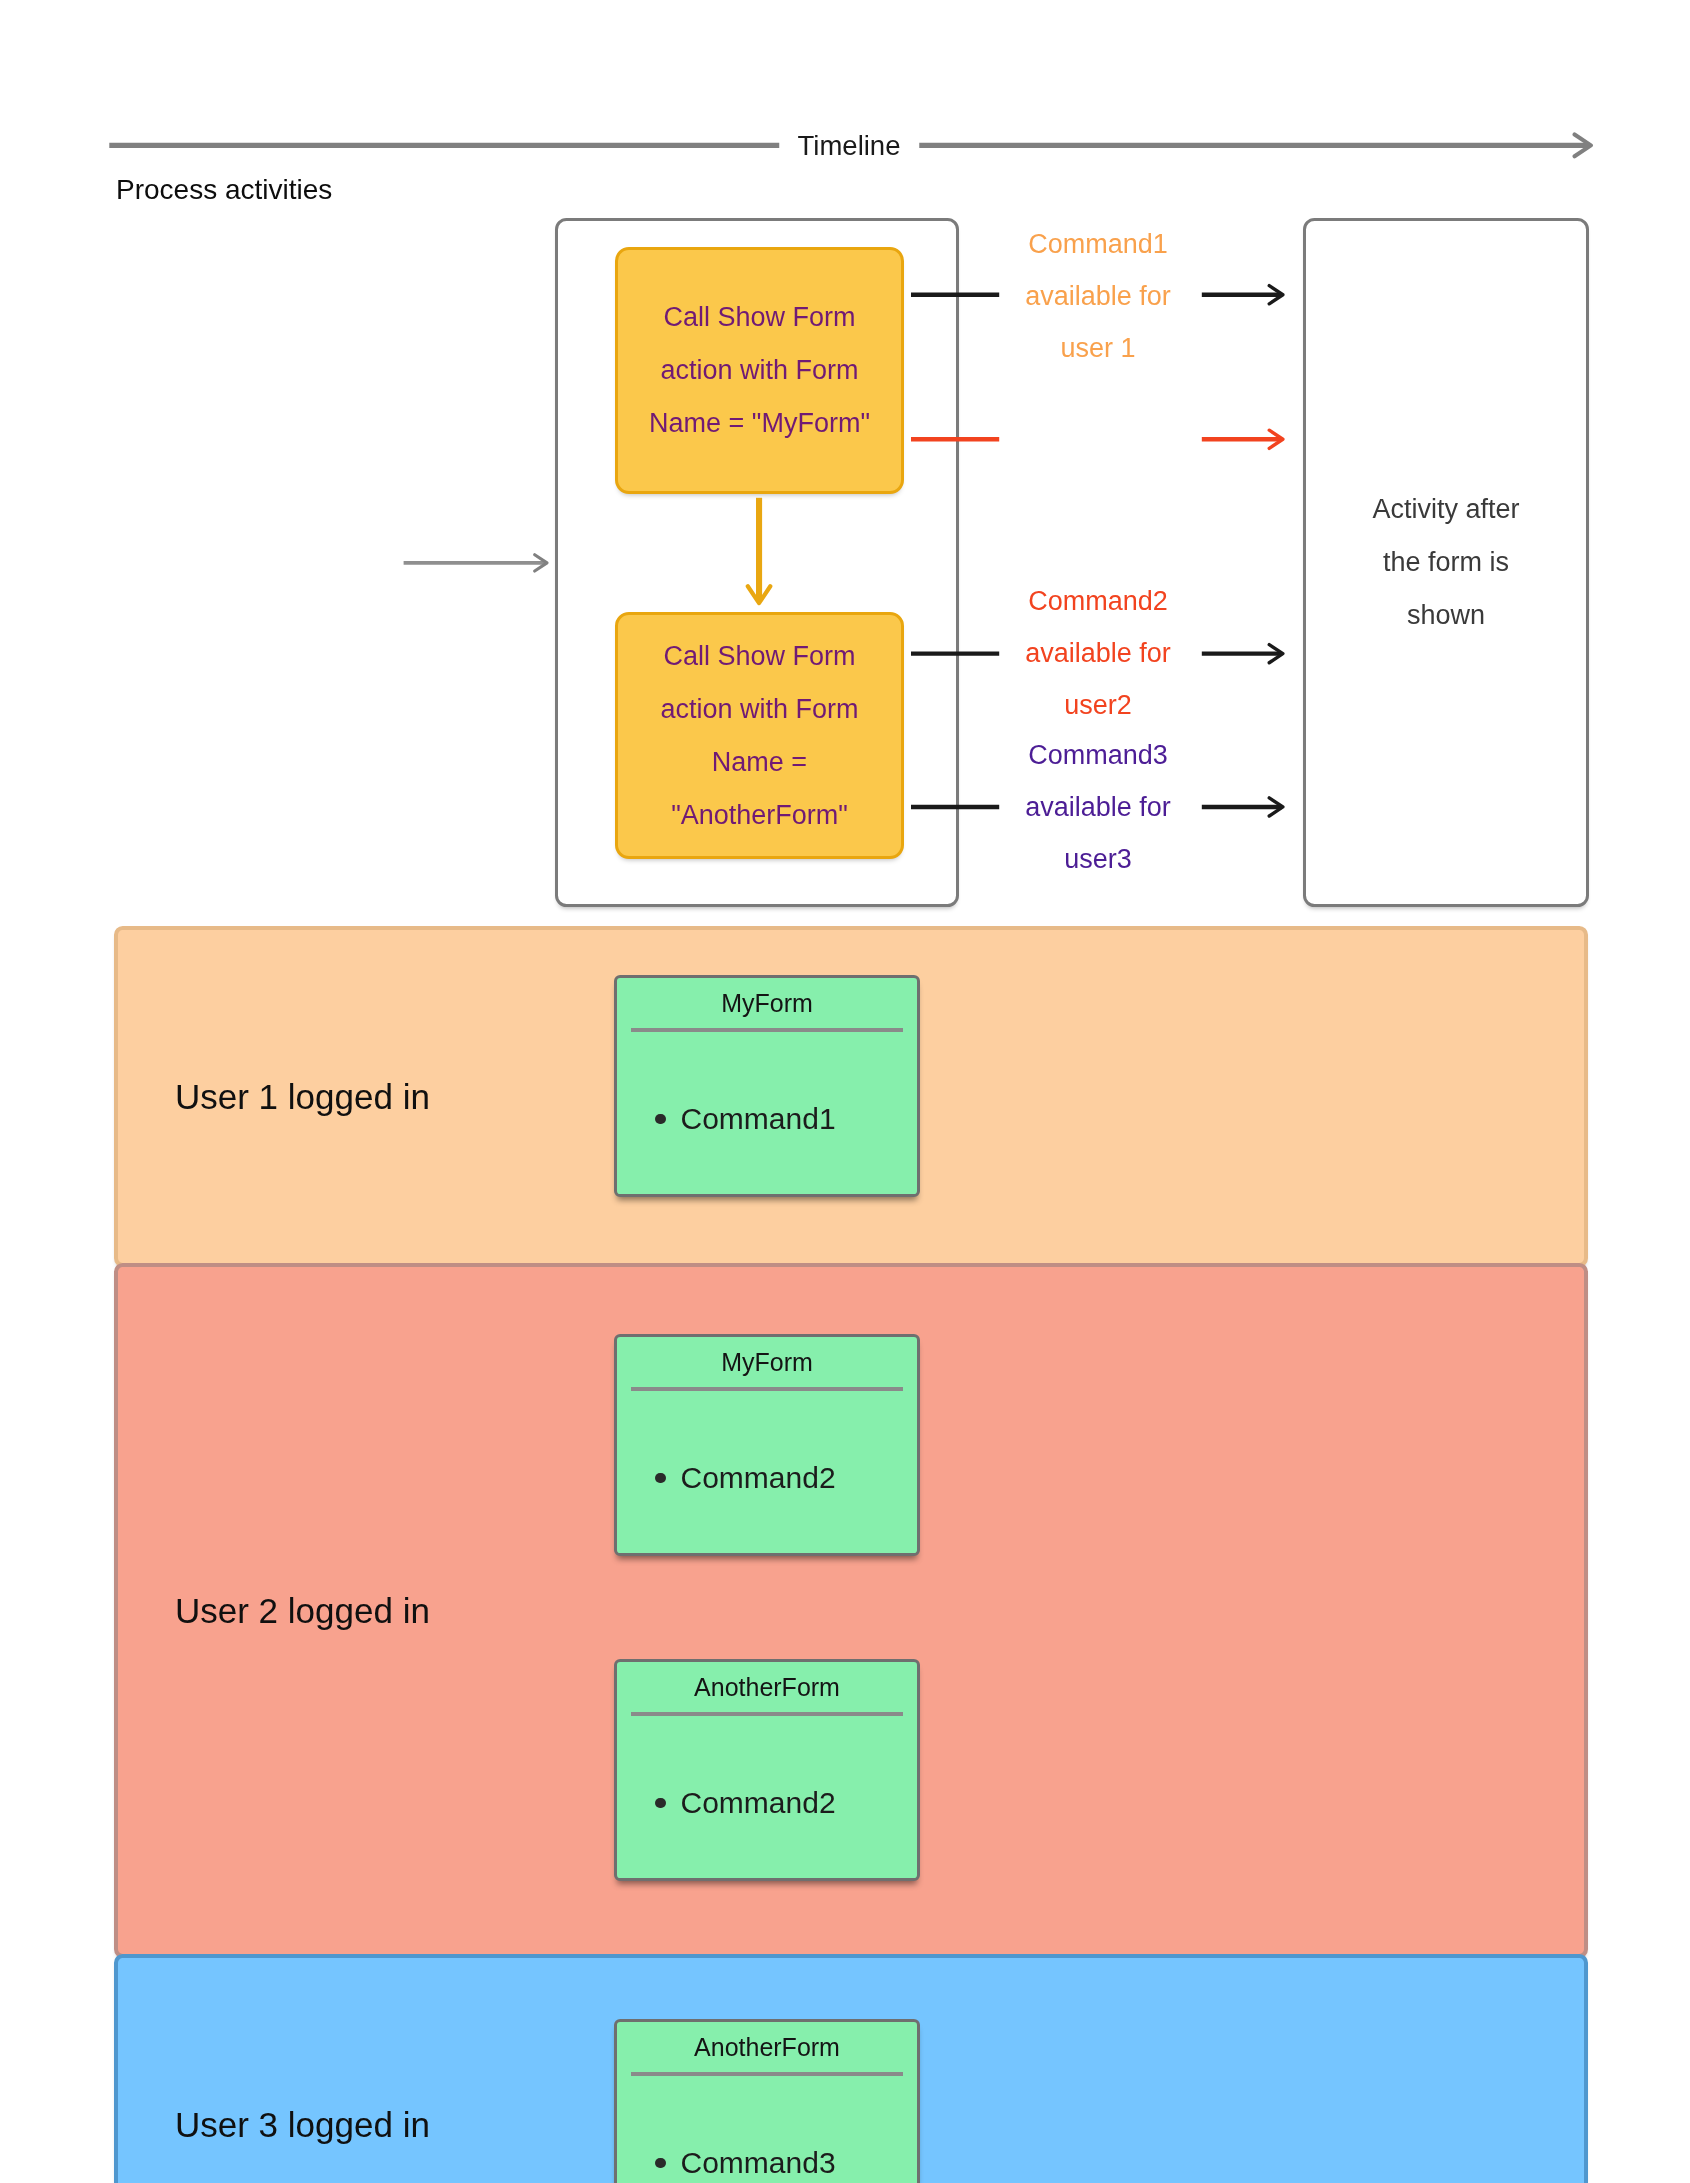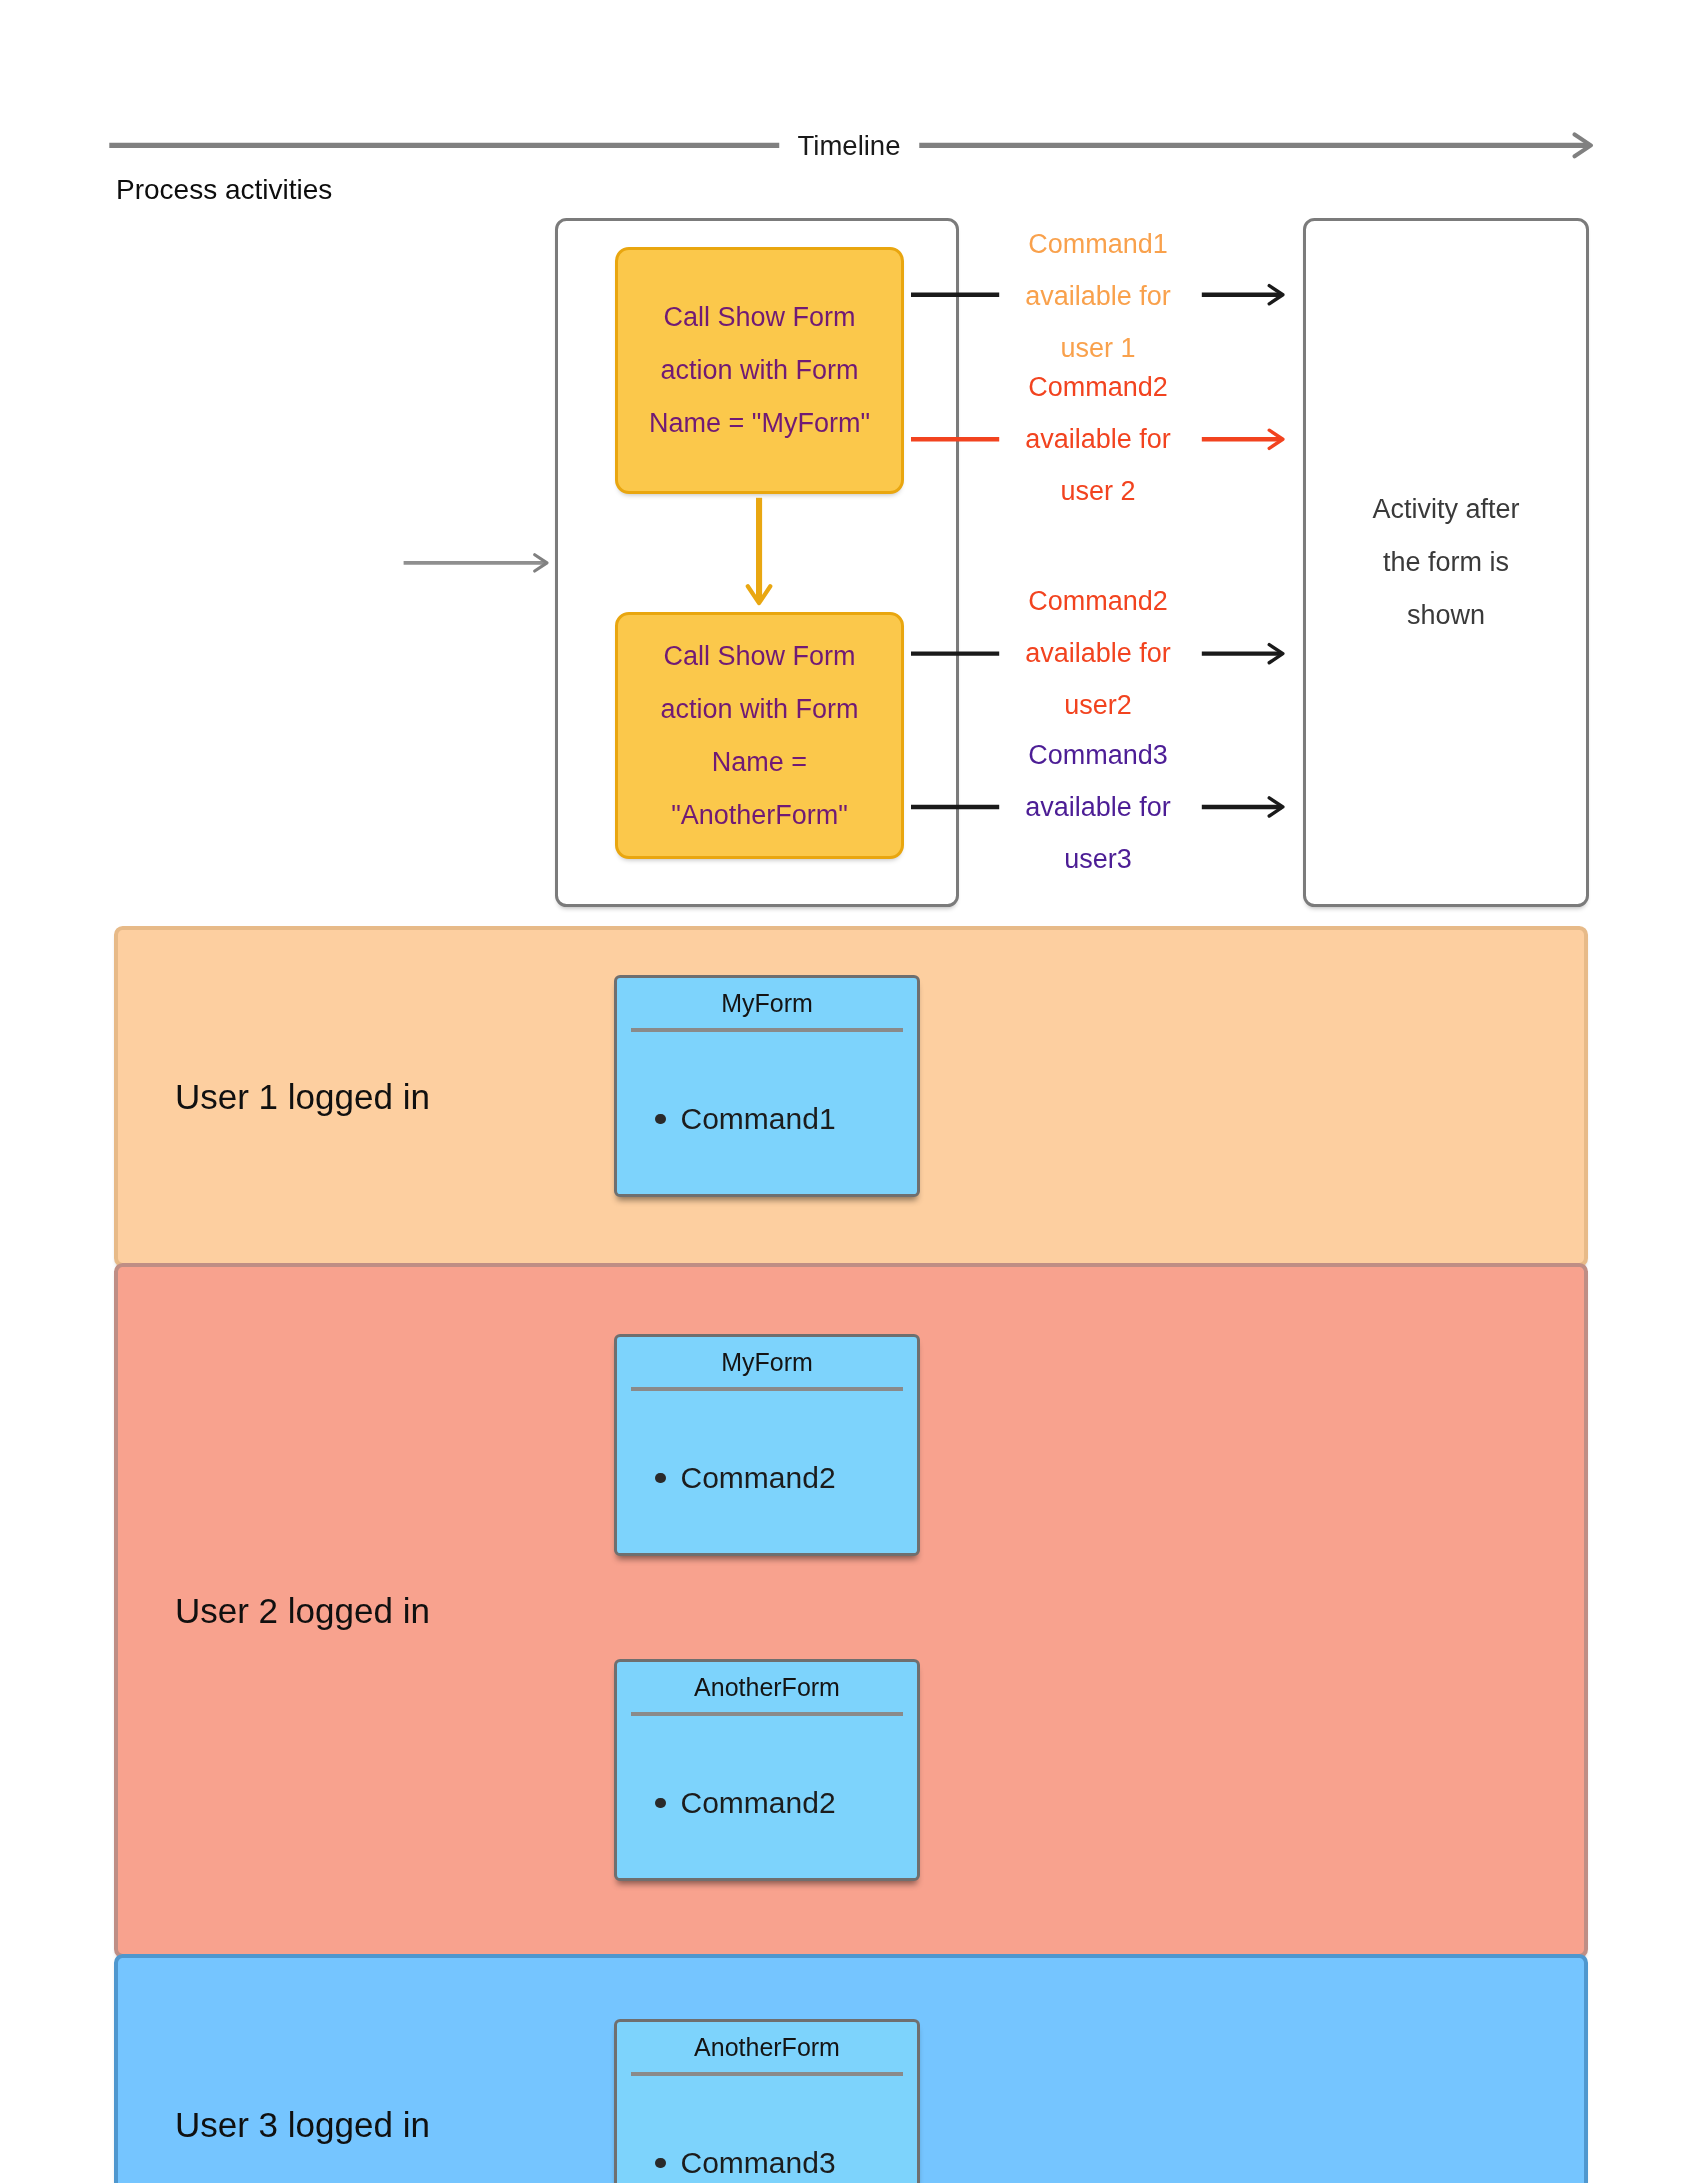--- a/index.html
+++ b/index.html
@@ -54,21 +54,21 @@
   }
   #lane1 { top:926px; height:341px;  }
   #lane2 { top:1263px; height:695px; }
   #lane3 { top:1954px; height:341px;  }
   .lane-label {
     position:absolute; left:57px; top:50%; transform:translateY(-50%);
     font-size:35px; color:#101010; white-space:nowrap;
   }
   
   .form-card {
-    position:absolute; left:496px; width:306px; height:222px; background:#7dd3fc;
+    position:absolute; left:496px; width:306px; height:222px; background:#86efac;
     border:3.5px solid #6f6f6f; border-radius:6.1px; box-sizing:border-box;
     box-shadow:0 6.1px 6.1px -3.5px rgba(0,0,0,0.45);
   }
   #card-u2-b { top:392px; }
   .form-title { margin-top:7px; text-align:center; font-size:25px; line-height:37px; color:#141414; }
   .form-rule  { height:3.9px; background:#8a8a8a; border:none; margin:6.1px 14px 0 14px; }
   .form-item  { position:absolute; left:38px; top:124px; display:flex; align-items:center; }
   .form-item .dot { width:10.5px; height:10.5px; border-radius:50%; background:#2a2a2a; margin-right:15px; flex:0 0 auto; }
   .form-item .cmd { font-size:30px; color:#1c1c1c; white-space:nowrap; }
   #svg-overlay { position:absolute; left:0; top:0; z-index:3; pointer-events:none; }
@@ -90,21 +90,20 @@
 
   <div class="action-box" id="action2">
     <div class="wrap">Call Show Form action with Form Name = "AnotherForm"</div>
   </div>
 
   <div class="gbox" id="box-after">
     <div class="wrap">Activity after the form is shown</div>
   </div>
 
   <div class="annotation" id="ann1" style="color: rgb(249, 161, 76);">Command1 available for user 1</div>
-  <div class="annotation" id="ann2" style="color: rgb(242, 67, 31);">Command2 available for user 2</div>
   <div class="annotation" id="ann3" style="color: rgb(242, 67, 31);">Command2 available for user2</div>
   <div class="annotation" id="ann4" style="color: #4c1d95;">Command3 available for user3</div>
 
   <svg id="svg-overlay" width="1691" height="2399" viewBox="0 0 3872 5494">
     <defs>
       <marker id="vGray" viewBox="0 0 40 40" refX="30" refY="20" markerWidth="5.2" markerHeight="5.2" orient="auto-start-reverse">
         <path d="M8,4 L32,20 L8,36" fill="none" stroke="#808080" stroke-width="6" stroke-linecap="round" stroke-linejoin="round"></path>
       </marker>
       <marker id="vBlack" viewBox="0 0 40 40" refX="30" refY="20" markerWidth="5.2" markerHeight="5.2" orient="auto-start-reverse">
         <path d="M8,4 L32,20 L8,36" fill="none" stroke="#1a1a1a" stroke-width="6" stroke-linecap="round" stroke-linejoin="round"></path>

